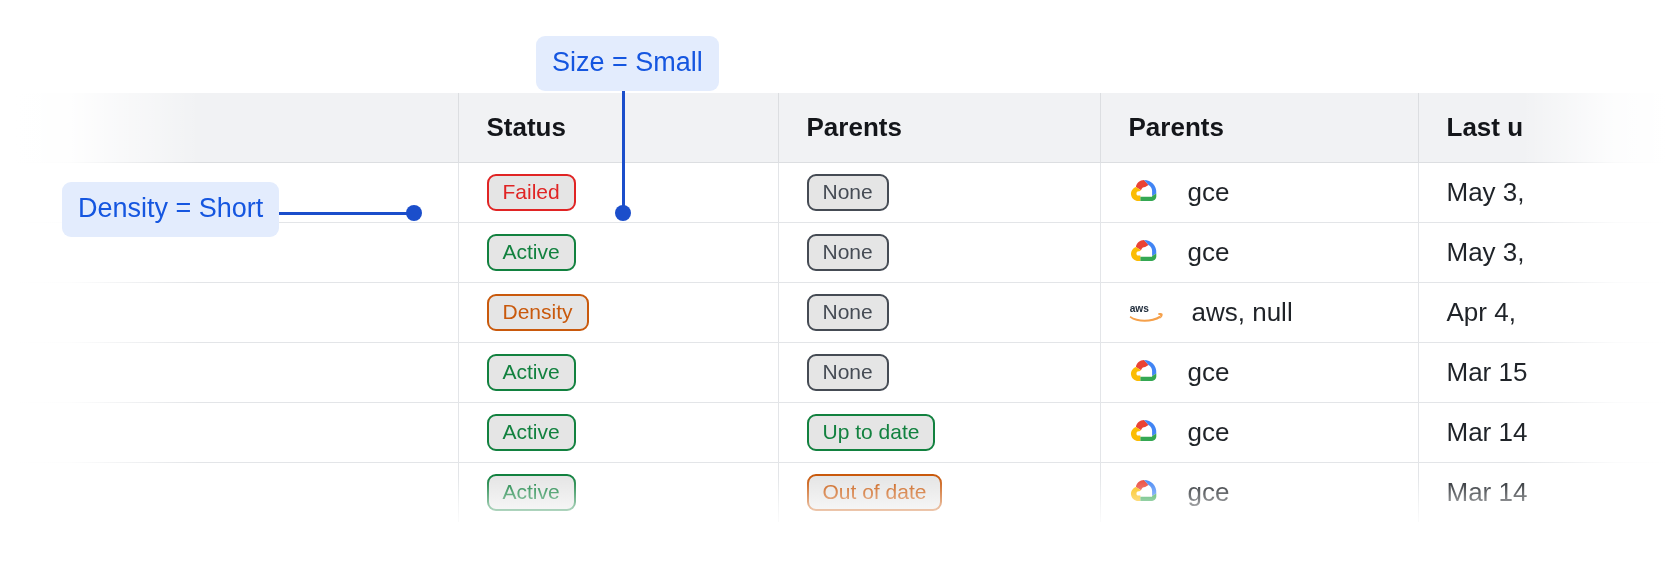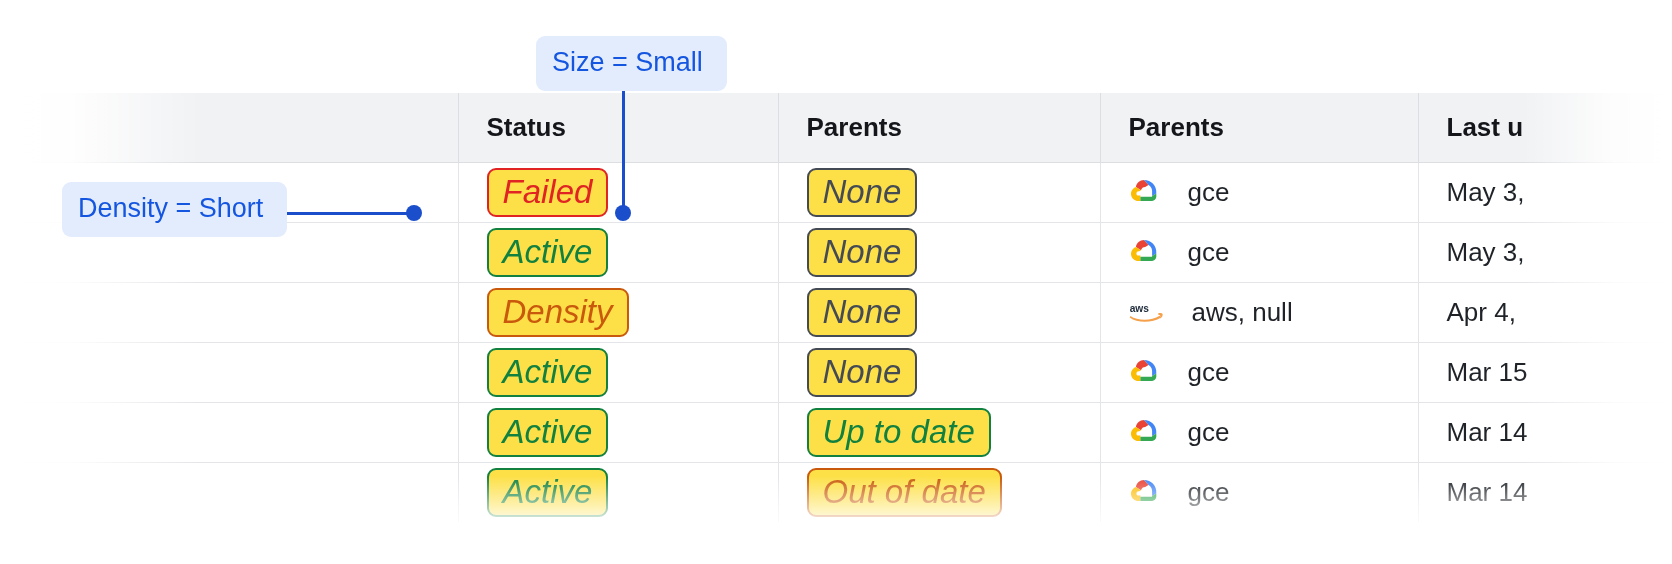--- a/index.html
+++ b/index.html
@@ -61,25 +61,24 @@
   }
   tbody td:last-child{border-right:none;}
   tbody tr:last-child td{border-bottom:none;}
 
   
   .pill{
     display:inline-block;
     border:2px solid currentColor;
     border-radius:9px;
     padding:5px 14px 7px 14px;
-    font-size:33px;
+    font-size:21px;
     line-height:1;
-    background:#fde047;
+    background:#e5e5e5;
     box-sizing:border-box;
-    font-style:italic;
   }
   .pill.red{color:#e02424;}
   .pill.green{color:#12813f;}
   .pill.orange{color:#c9590c;}
   .pill.gray{color:#454b54;}
 
   
   .prov{display:flex;align-items:center;gap:29px;}
   .prov .label{font-size:26px;color:#1f2328;}
   .logo{width:30px;height:30px;flex:0 0 30px;display:block;}
@@ -107,21 +106,21 @@
   }
 
   
   .anno{
     position:absolute;z-index:20;
     background:#e3ecfd;
     color:#1556e0;
     border-radius:9px;
     font-size:27px;
     line-height:1;
-    padding:13px 24px 15px 16px;
+    padding:13px 16px 15px 16px;
     white-space:nowrap;
   }
   #anno-size{left:536px;top:36px;}
   #anno-density{left:62px;top:182px;}
 
   .leader{position:absolute;background:#1b4ecb;z-index:19;}
   #leader-size-line{left:622px;top:74px;width:3px;height:138px;}
   #leader-size-dot{left:615px;top:205px;width:16px;height:16px;border-radius:50%;}
   #leader-density-line{left:268px;top:212px;width:152px;height:3px;}
   #leader-density-dot{left:406px;top:205px;width:16px;height:16px;border-radius:50%;}

